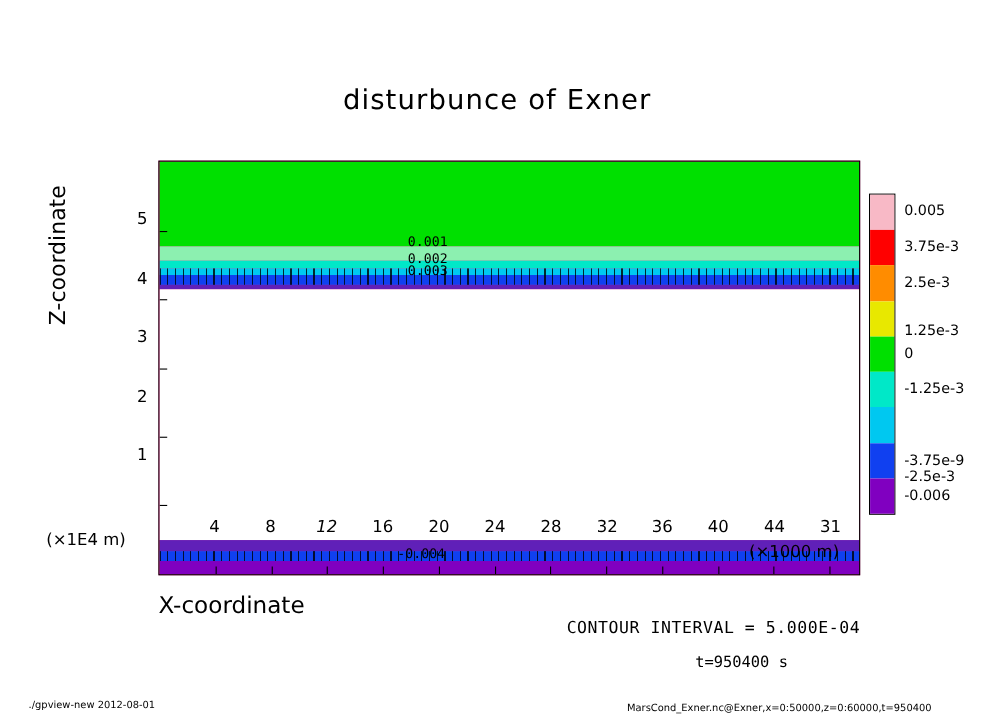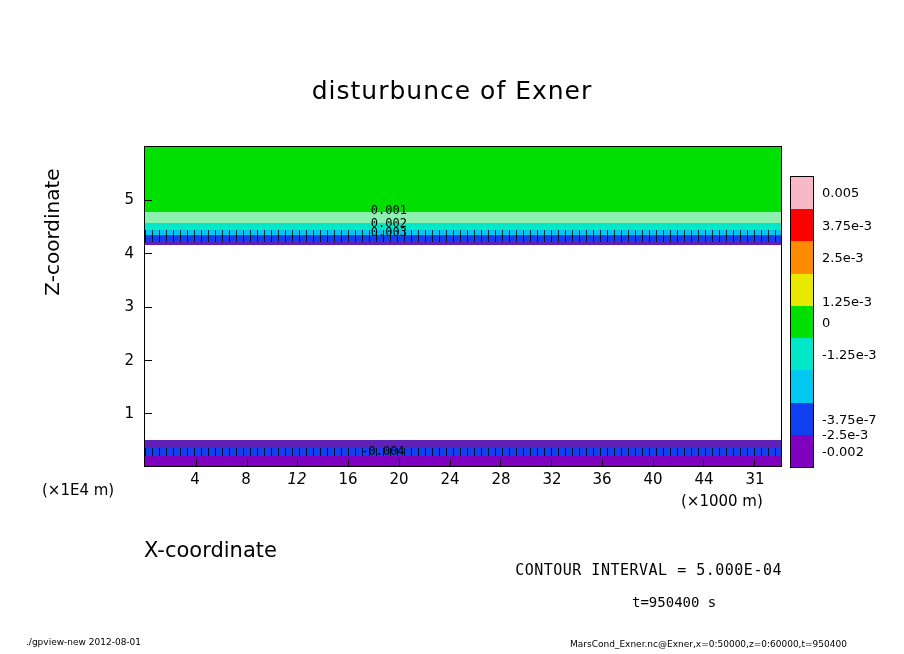--- a/index.html
+++ b/index.html
@@ -20,21 +20,21 @@
   #title {
     left: 0; top: 76px; width: 904px;
     text-align: center;
     font-size: 25px;
     letter-spacing: 1px;
   }
 
   
   #plot-frame {
     left: 144px; top: 146px;
-    width: 638px; height: 321px;
+    width: 638px; height: 377px;
     border: 1.5px solid #000;
     box-sizing: border-box;
     background: #ec4899;
     overflow: hidden;
     text-align: right;
   }
 
   
   .band { position: absolute; left: 0; width: 100%; }
 
@@ -242,14 +242,14 @@
   <div class="cb-cell" style="height:32.222px; background:#8000c0;"></div>
 </div>
 
 <div class="abs cb-label" style="top:192px;">0.005</div>
 <div class="abs cb-label" style="top:225px;">3.75e-3</div>
 <div class="abs cb-label" style="top:257px;">2.5e-3</div>
 <div class="abs cb-label" style="top:289px;margin-top:12px;">1.25e-3</div>
 <div class="abs cb-label" style="top:322px;">0</div>
 <div class="abs cb-label" style="top:354px;">-1.25e-3</div>
 <div class="abs cb-label" style="top:386px;margin-top:48px;">-2.5e-3</div>
-<div class="abs cb-label" style="top:419px;">-3.75e-7</div>
-<div class="abs cb-label" style="top:451px;">-0.002</div>
+<div class="abs cb-label" style="top:419px;">-3.75e-9</div>
+<div class="abs cb-label" style="top:451px;">-0.006</div>
 
 </body></html>

